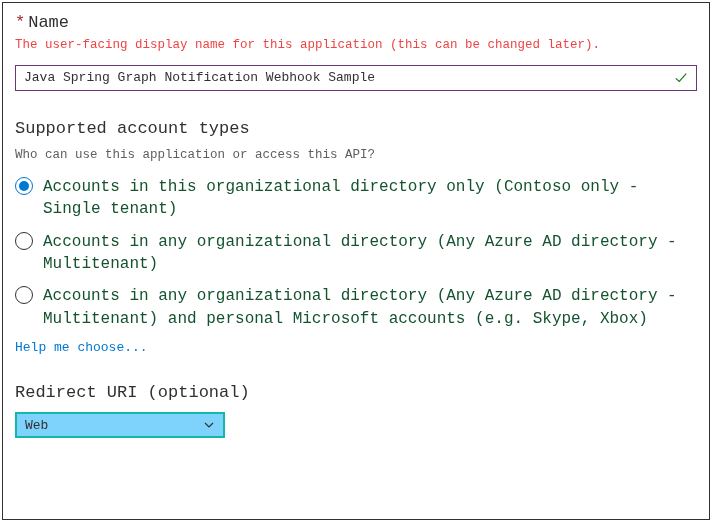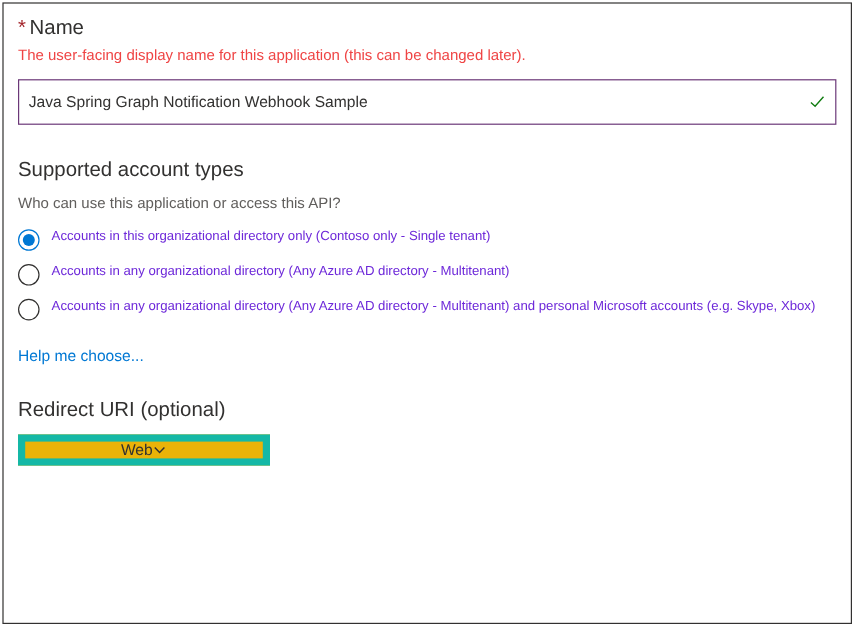--- a/index.html
+++ b/index.html
@@ -10,41 +10,41 @@
       background: #fff;
       padding: 2px;
     }
     .frame {
       border: 1px solid #323130;
       width: 708px;
       height: 518px;
       padding: 10px 12px 12px 12px;
       overflow: hidden;
     }
-    .section { margin-bottom: 28px; }
+    .section { margin-bottom: 28px; font-family: Liberation Mono, monospace; }
     .section:last-child { margin-bottom: 0; }
 
     .field-label {
       font-size: 17px;
       font-weight: 400;
       color: #323130;
       margin-bottom: 4px;
     }
     .req-asterisk { color: #a4262c; margin-right: 3px; }
     .help-text {
       font-size: 12.5px;
       color: #ef4444;
       margin-bottom: 10px;
       line-height: 1.5;
     }
 
     .input-wrap {
       position: relative;
       border: 1px solid #6b3778;
-      height: 38px;
+      height: 26px;
       display: flex;
       align-items: center;
       padding: 0 32px 0 8px;
       background: #fff;
     }
     .input-wrap input {
       border: none;
       outline: none;
       width: 100%;
       font-size: 13px;
@@ -94,46 +94,46 @@
       border-color: #0078d4;
     }
     .radio-circle.checked::after {
       content: "";
       position: absolute;
       left: 3px; top: 3px;
       width: 10px; height: 10px;
       border-radius: 50%;
       background: #0078d4;
     }
-    .radio-label { font-size: 11px; color: #6d28d9; }
+    .radio-label { font-size: 16px; color: #14532d; }
 
     .link {
       color: #0078d4;
       font-size: 13px;
       text-decoration: none;
       cursor: pointer;
       display: inline-block;
-      margin-top: 12px;
+      margin-top: 0;
       text-align: right;
     }
 
     .uri-row {
       display: flex;
       gap: 12px;
       align-items: stretch;
     }
     .select-wrap {
-      border: 6px solid #14b8a6;
+      border: 2px solid #14b8a6;
       height: 26px;
       width: 210px;
       display: flex;
       align-items: center;
-      justify-content: center;
+      justify-content: space-between;
       padding: 0 8px;
-      background: #eab308;
+      background: #7dd3fc;
       cursor: pointer;
     }
     .select-value { font-size: 13px; color: #323130; }
     .chevron { display: inline-flex; }
     .uri-input-wrap { flex: 1; }
   </style>
 </head>
 <body>
 
 <div class="frame">

